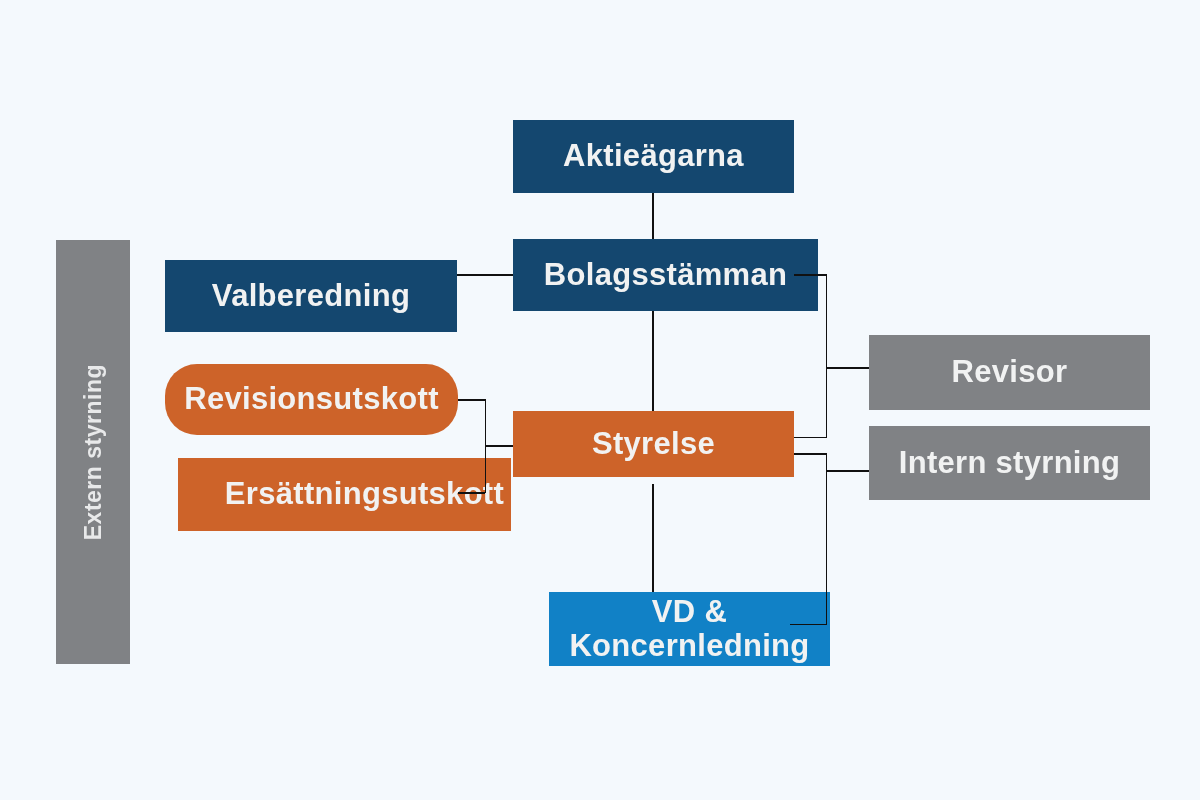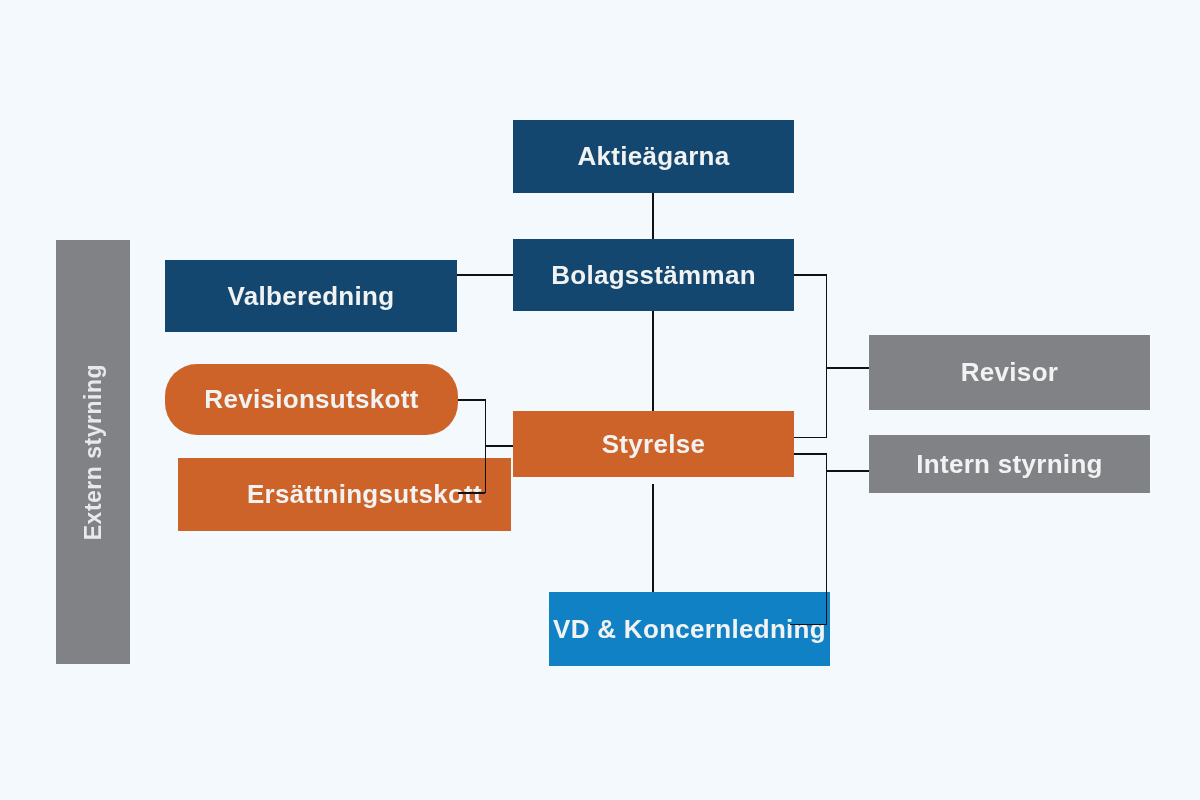--- a/index.html
+++ b/index.html
@@ -13,21 +13,21 @@
     height: 800px;
     background: var(--background, #f4f9fd);
     overflow: hidden;
   }
   .node {
     position: absolute;
     display: flex;
     align-items: center;
     justify-content: center;
     color: var(--box_text, #f1f2f2);
-    font-size: 26px;
+    font-size: 31px;
     font-weight: 700;
     letter-spacing: 0.3px;
     text-align: center;
     line-height: 1.1;
   }
   .node.dark   { background: var(--dark_blue, #14476f); }
   .node.orange { background: var(--orange, #cd6329); }
   .node.bright { background: var(--bright_blue, #1181c6); }
   .node.gray   { background: var(--gray, #808285); }
   .vbar {
@@ -65,21 +65,21 @@
   </div>
 
   <div class="node dark" style="left:513px; top:120px; width:281px; height:73px;">
     <span>Aktieägarna</span>
   </div>
 
   <div class="node dark" style="left:165px; top:239px; width:292px; height:72px;margin-top:21px;">
     <span>Valberedning</span>
   </div>
 
-  <div class="node dark" style="left:513px; top:239px; width:281px; height:72px;">
+  <div class="node dark" style="left:513px; top:239px; width:305px; height:72px;">
     <span>Bolagsstämman</span>
   </div>
 
   <div class="node orange" style="left:165px; top:364px; width:293px; height:71px;border-radius:32px;">
     <span>Revisionsutskott</span>
   </div>
 
   <div class="node orange" style="left:178px; top:458px; width:293px; height:73px;padding-left:40px;">
     <span>Ersättningsutskott</span>
   </div>
@@ -89,21 +89,21 @@
   </div>
 
   <div class="node bright" style="left:509px; top:592px; width:281px; height:74px;margin-left:40px;">
     <span>VD &amp; Koncernledning</span>
   </div>
 
   <div class="node gray" style="left:869px; top:335px; width:281px; height:75px;">
     <span>Revisor</span>
   </div>
 
-  <div class="node gray" style="left:869px; top:435px; width:281px; height:58px;">
+  <div class="node gray" style="left:869px; top:426px; width:281px; height:74px;">
     <span>Intern styrning</span>
   </div>
 
   <div class="ln v" style="left:652px; top:193px; height:46px;"></div>
   <div class="ln v" style="left:652px; top:311px; height:100px;"></div>
   <div class="ln v" style="left:652px; top:484px; height:108px;"></div>
 
   <div class="ln h" style="left:457px; top:274px; width:56px;"></div>
 
   <div class="ln h" style="left:794px; top:274px; width:33px;"></div>

